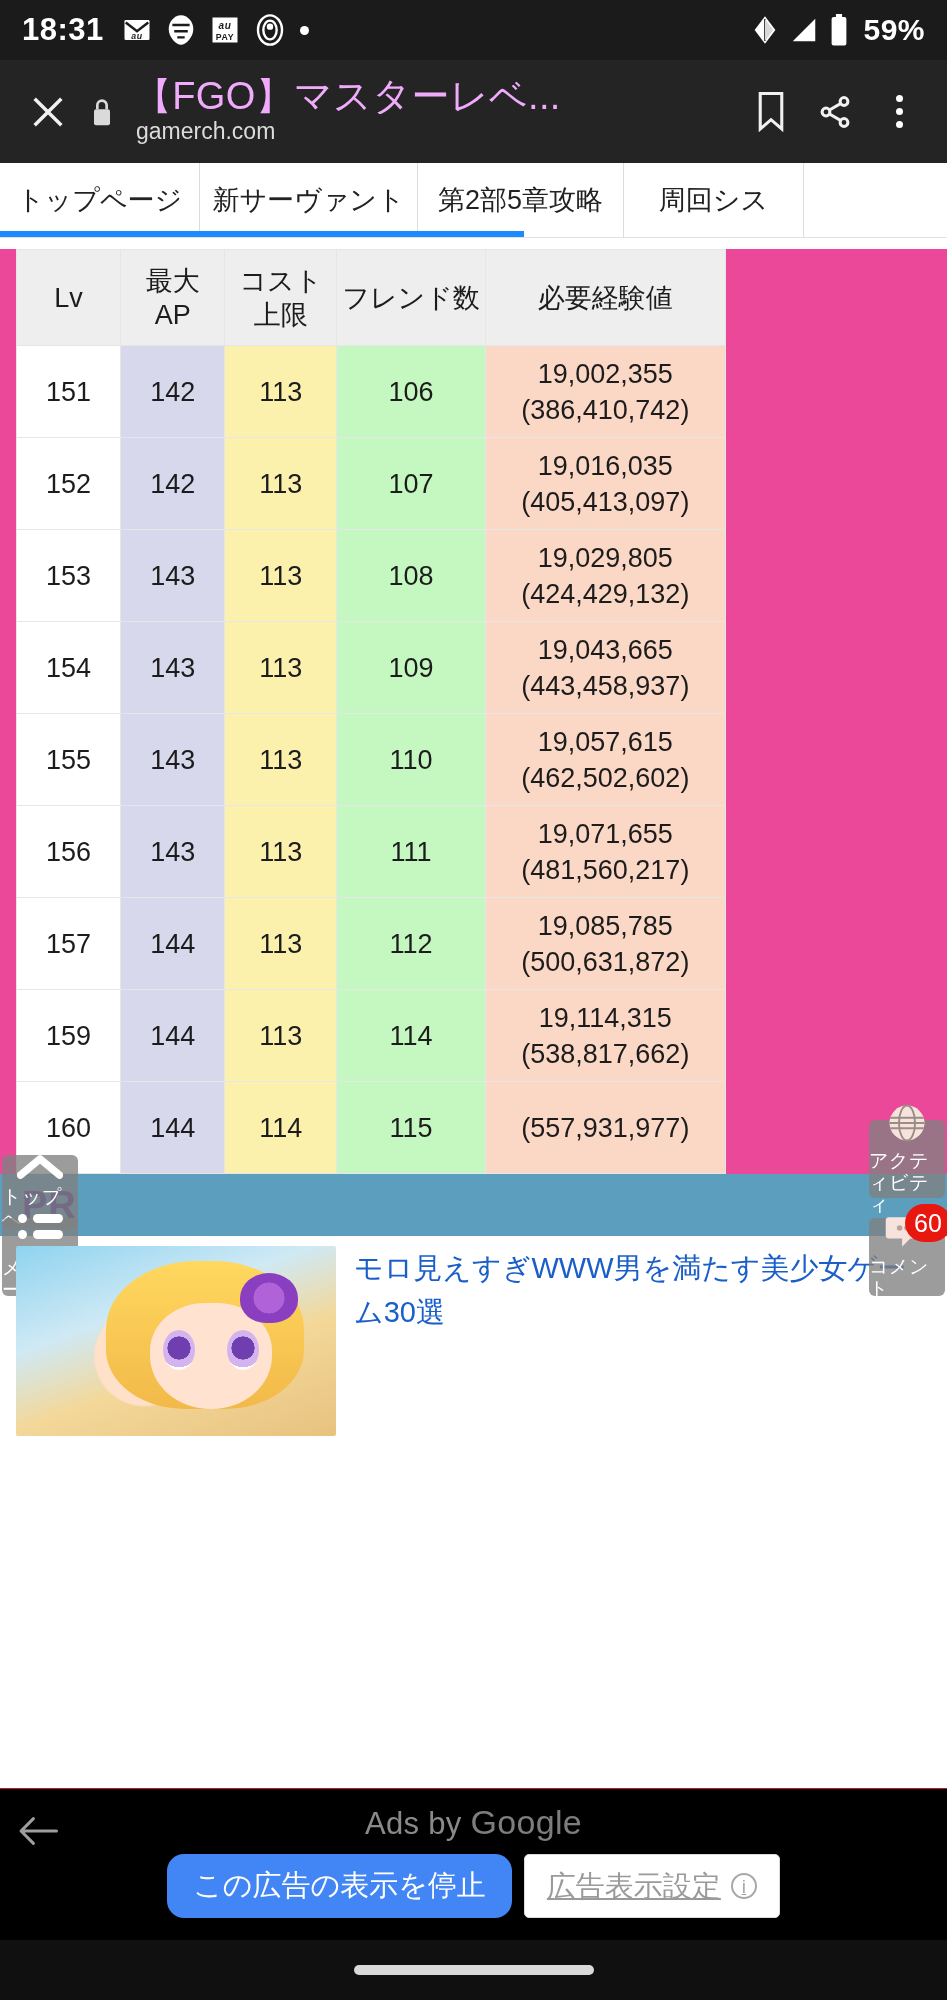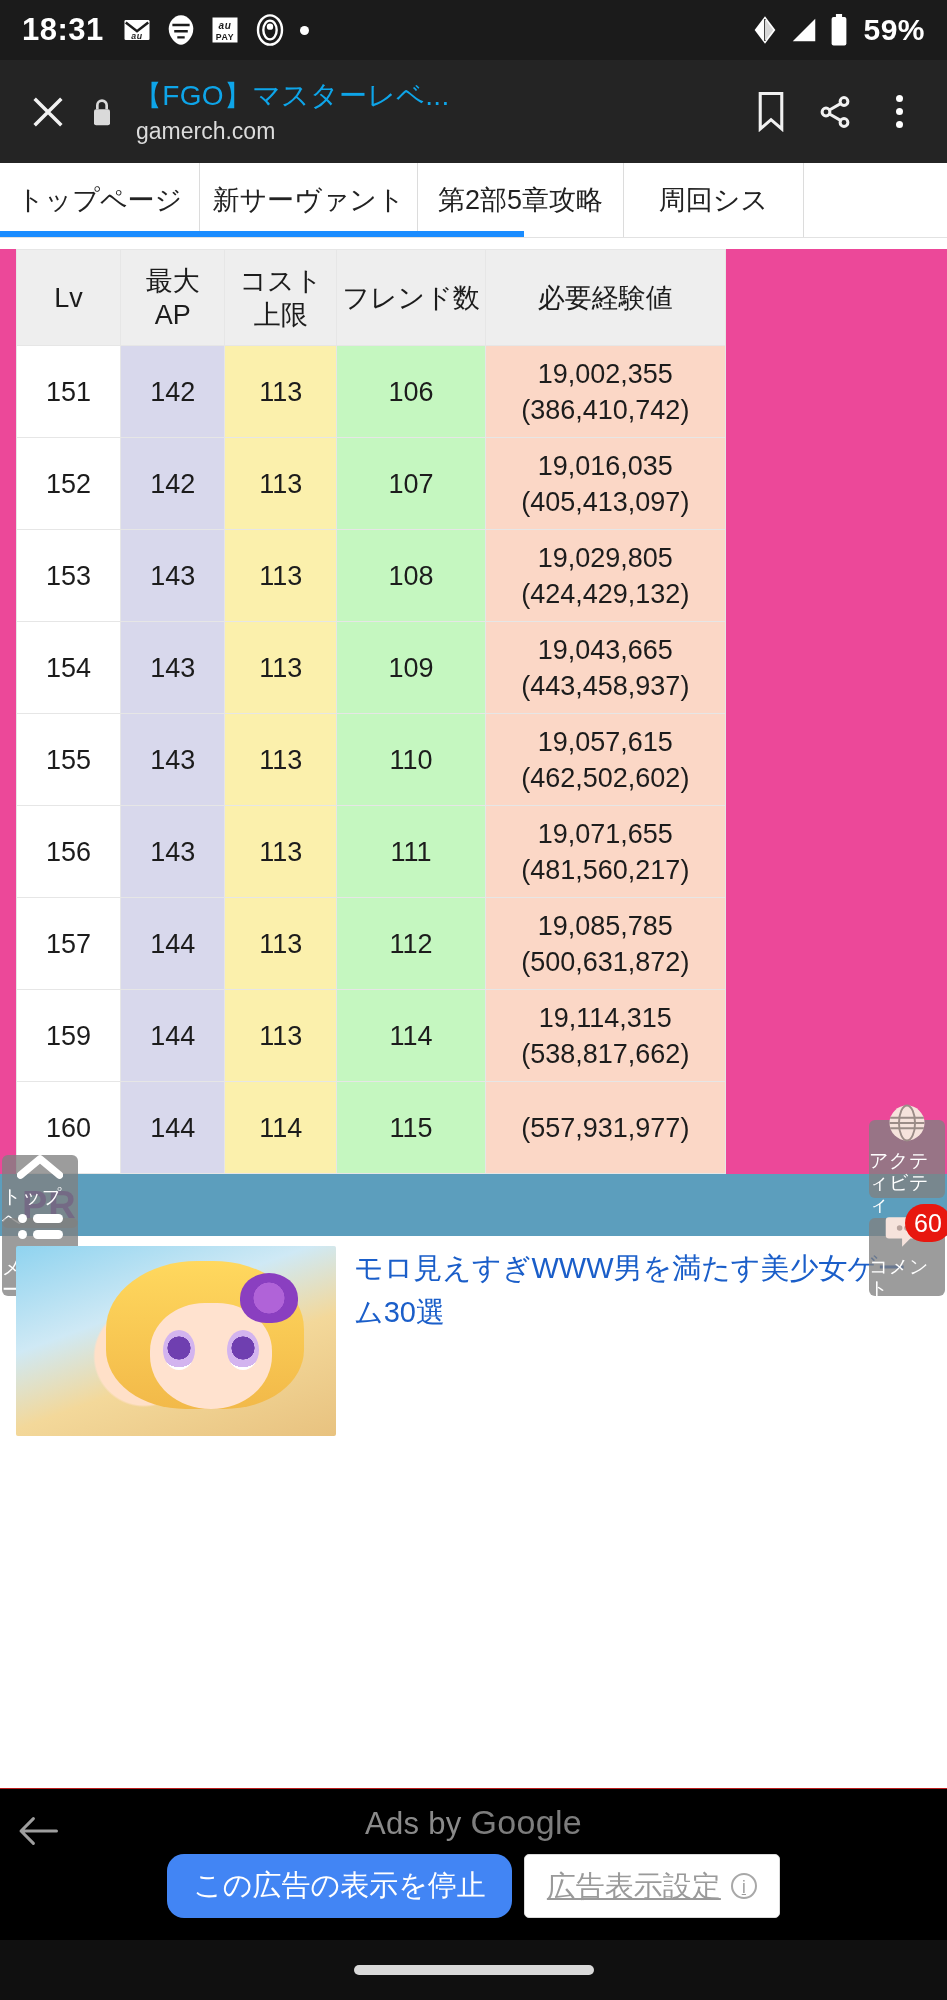--- a/index.html
+++ b/index.html
@@ -27,21 +27,21 @@
 
   
   .toolbar {
     height: 103px; background: #242424; color: #fff;
     display: flex; align-items: center; padding: 0 16px; position: relative;
   }
   .tb-btn { width: 64px; height: 64px; display: flex; align-items: center; justify-content: center; flex: 0 0 auto; }
   .tb-lock { width: 44px; display:flex; align-items:center; justify-content:center; flex: 0 0 auto; }
   .tb-titles { flex: 1 1 auto; min-width: 0; padding-left: 10px; padding-right: 6px; }
   .tb-title {
-    font-size: 28px; color: #0ea5e9; white-space: nowrap; overflow: hidden;
+    font-size: 38px; color: #f0abfc; white-space: nowrap; overflow: hidden;
     text-overflow: ellipsis; line-height: 36px; letter-spacing: .3px;
   }
   .tb-url { font-size: 23px; color: #dcdcdc; line-height: 30px; margin-top: 2px; margin-left: 2px; }
   .kebab { display: flex; flex-direction: column; gap: 6px; align-items: center; }
   .kebab i { width: 7px; height: 7px; background: #fff; border-radius: 50%; display: block; }
 
   
   .tabstrip {
     height: 75px; background: #ffffff; display: flex; align-items: stretch;
     border-bottom: 1px solid #e2e2e2; position: relative; overflow: hidden;

